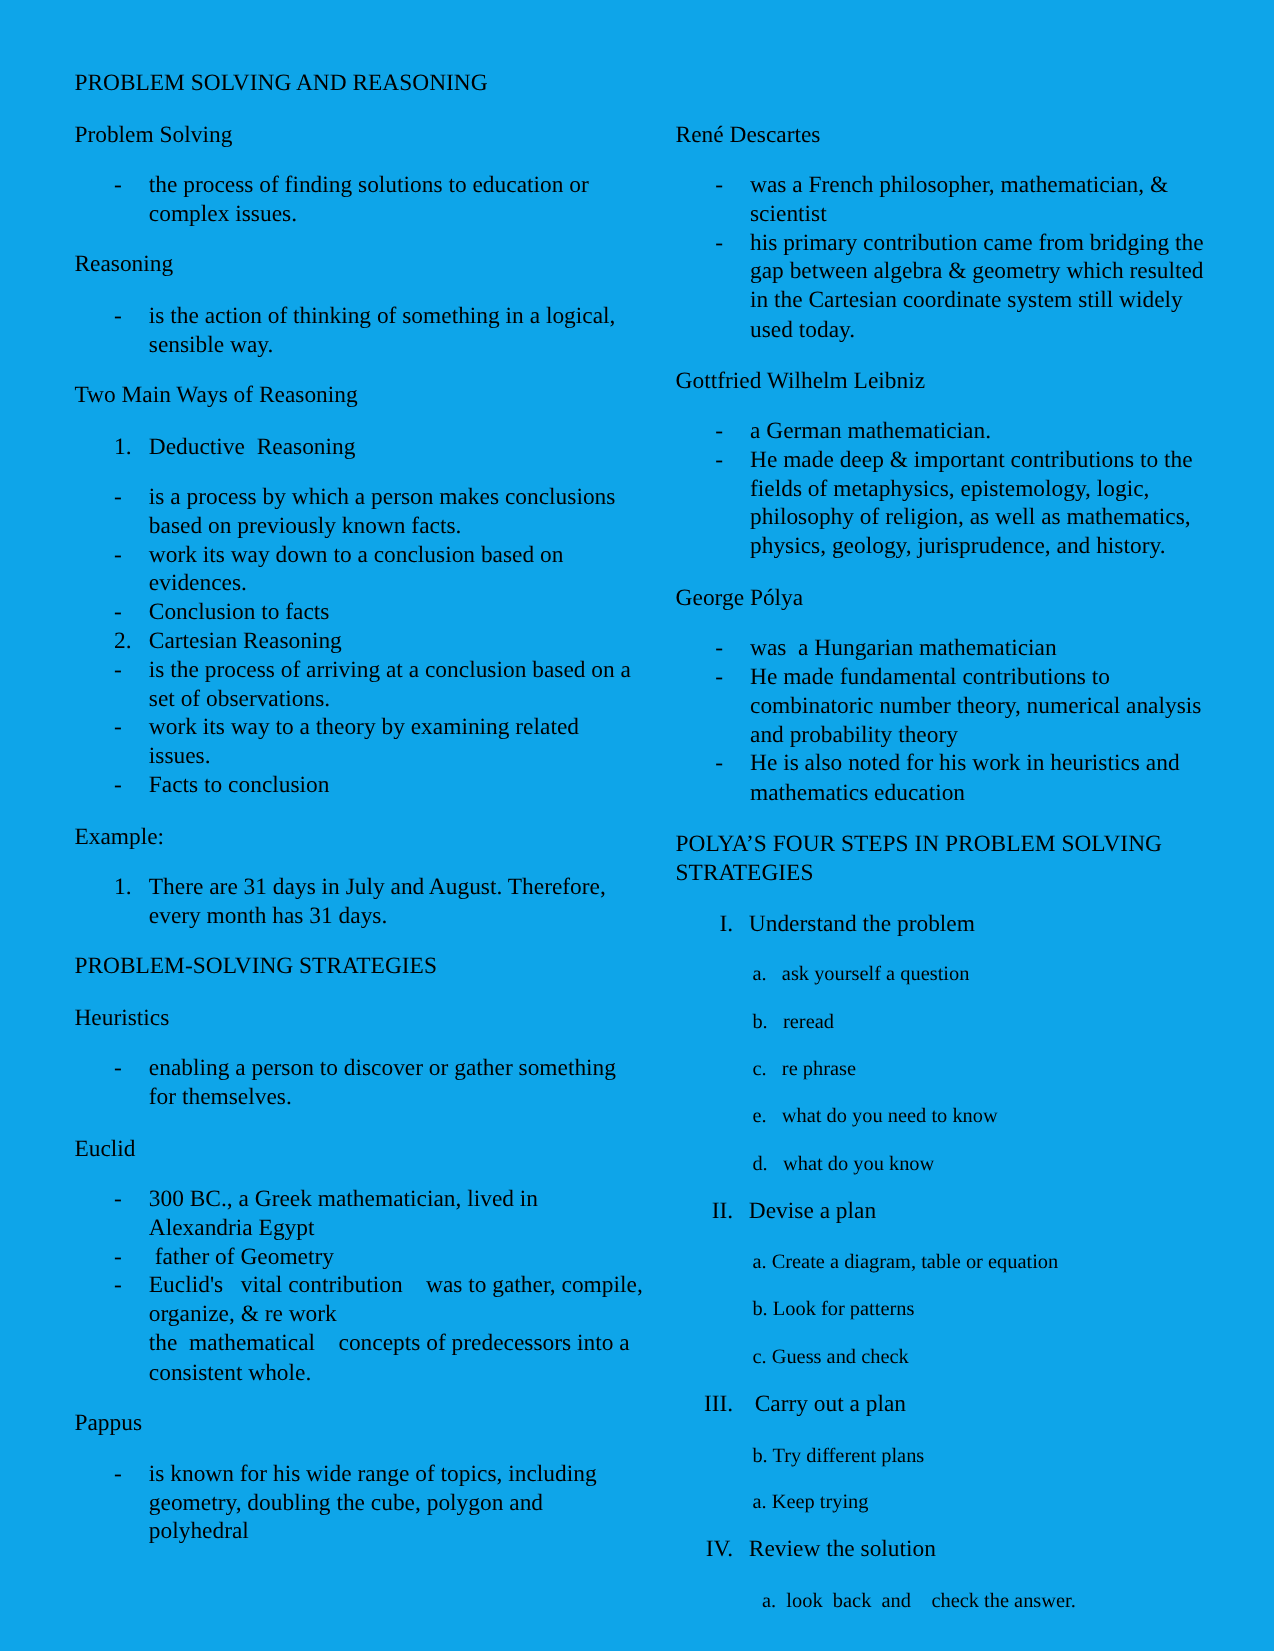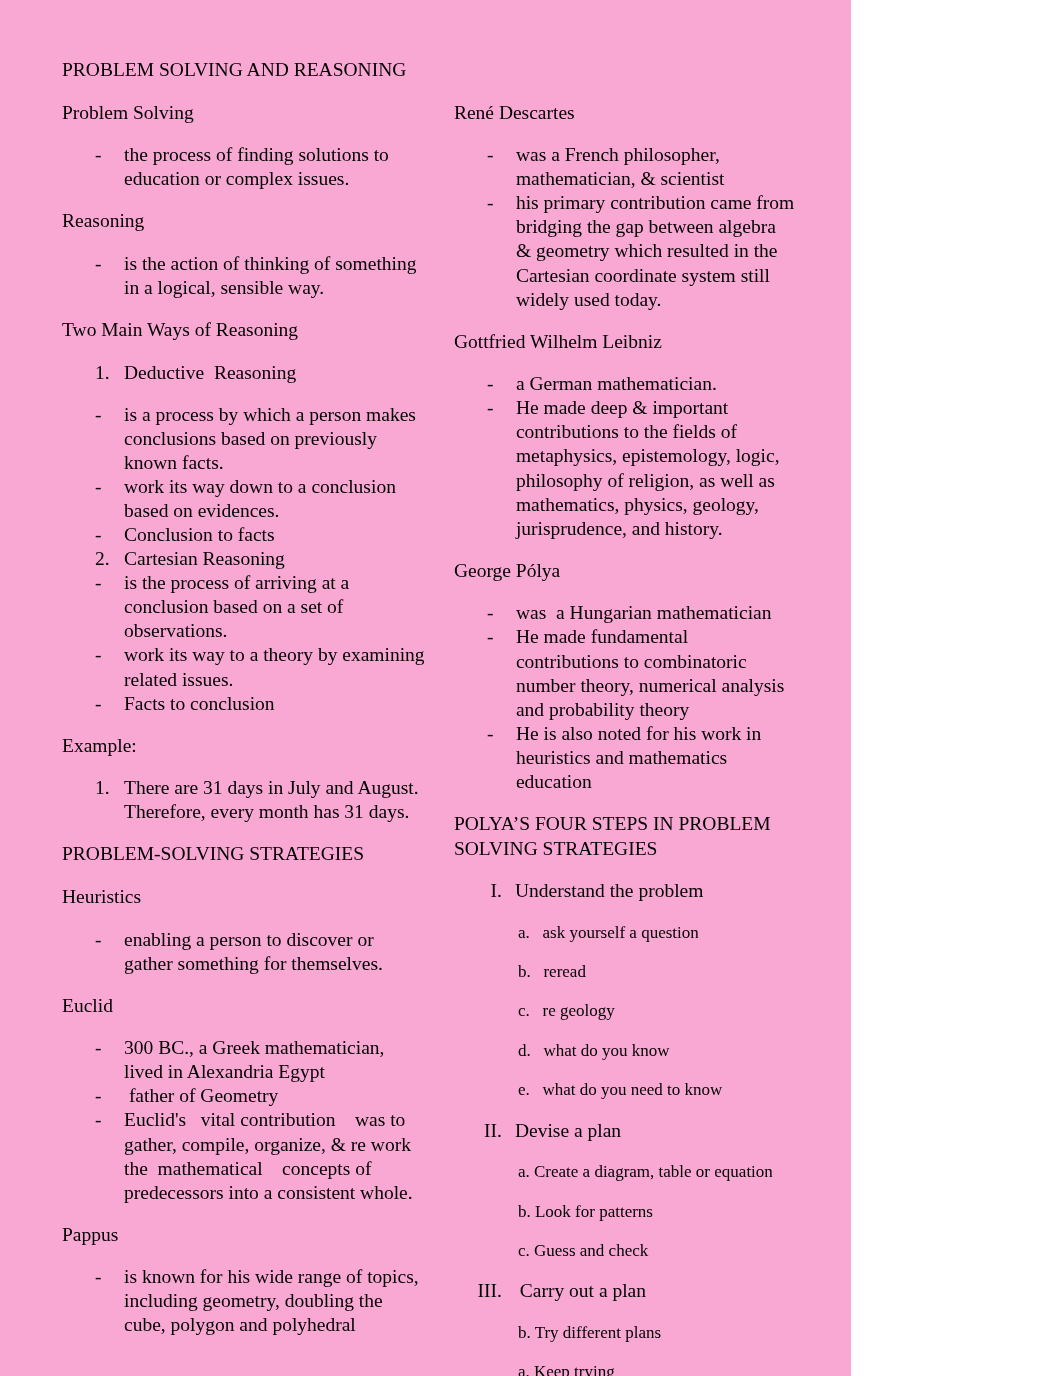--- a/index.html
+++ b/index.html
@@ -9,25 +9,25 @@
   }
   body {
     width: 1062px;
     height: 1376px;
     font-family: "Liberation Serif", "DejaVu Serif", serif;
     color: #000000;
     -webkit-font-smoothing: antialiased;
   }
   .page {
     position: relative;
-    width: 851px;
+    width: 1062px;
     height: 1376px;
     box-sizing: border-box;
     padding: 58px 56px 40px 62px;
-    background: #f9a8d4;
+    background: #0ea5e9;
   }
   .columns {
     display: flex;
     align-items: flex-start;
     gap: 0;
   }
   .col {
     box-sizing: border-box;
   }
   .col-left {
@@ -236,23 +236,23 @@
         <li><span class="dash">-</span><span>He is also noted for his work in heuristics and mathematics education</span></li>
       </ul>
 
       <div class="heading">POLYA’S FOUR STEPS IN PROBLEM SOLVING STRATEGIES</div>
 
       <div class="steps">
 
         <div class="step-row"><span class="rn">I.</span><span>Understand the problem</span></div>
         <div class="sub-row">a.   ask yourself a question</div>
         <div class="sub-row">b.   reread</div>
-        <div class="sub-row">c.   re geology</div>
+        <div class="sub-row">c.   re phrase</div>
+        <div class="sub-row">e.   what do you need to know</div>
         <div class="sub-row">d.   what do you know</div>
-        <div class="sub-row">e.   what do you need to know</div>
 
         <div class="step-row"><span class="rn">II.</span><span>Devise a plan</span></div>
         <div class="sub-row">a. Create a diagram, table or equation</div>
         <div class="sub-row">b. Look for patterns</div>
         <div class="sub-row">c. Guess and check</div>
 
         <div class="step-row"><span class="rn">III.</span><span> Carry out a plan</span></div>
         <div class="sub-row">b. Try different plans</div>
         <div class="sub-row">a. Keep trying</div>
 

